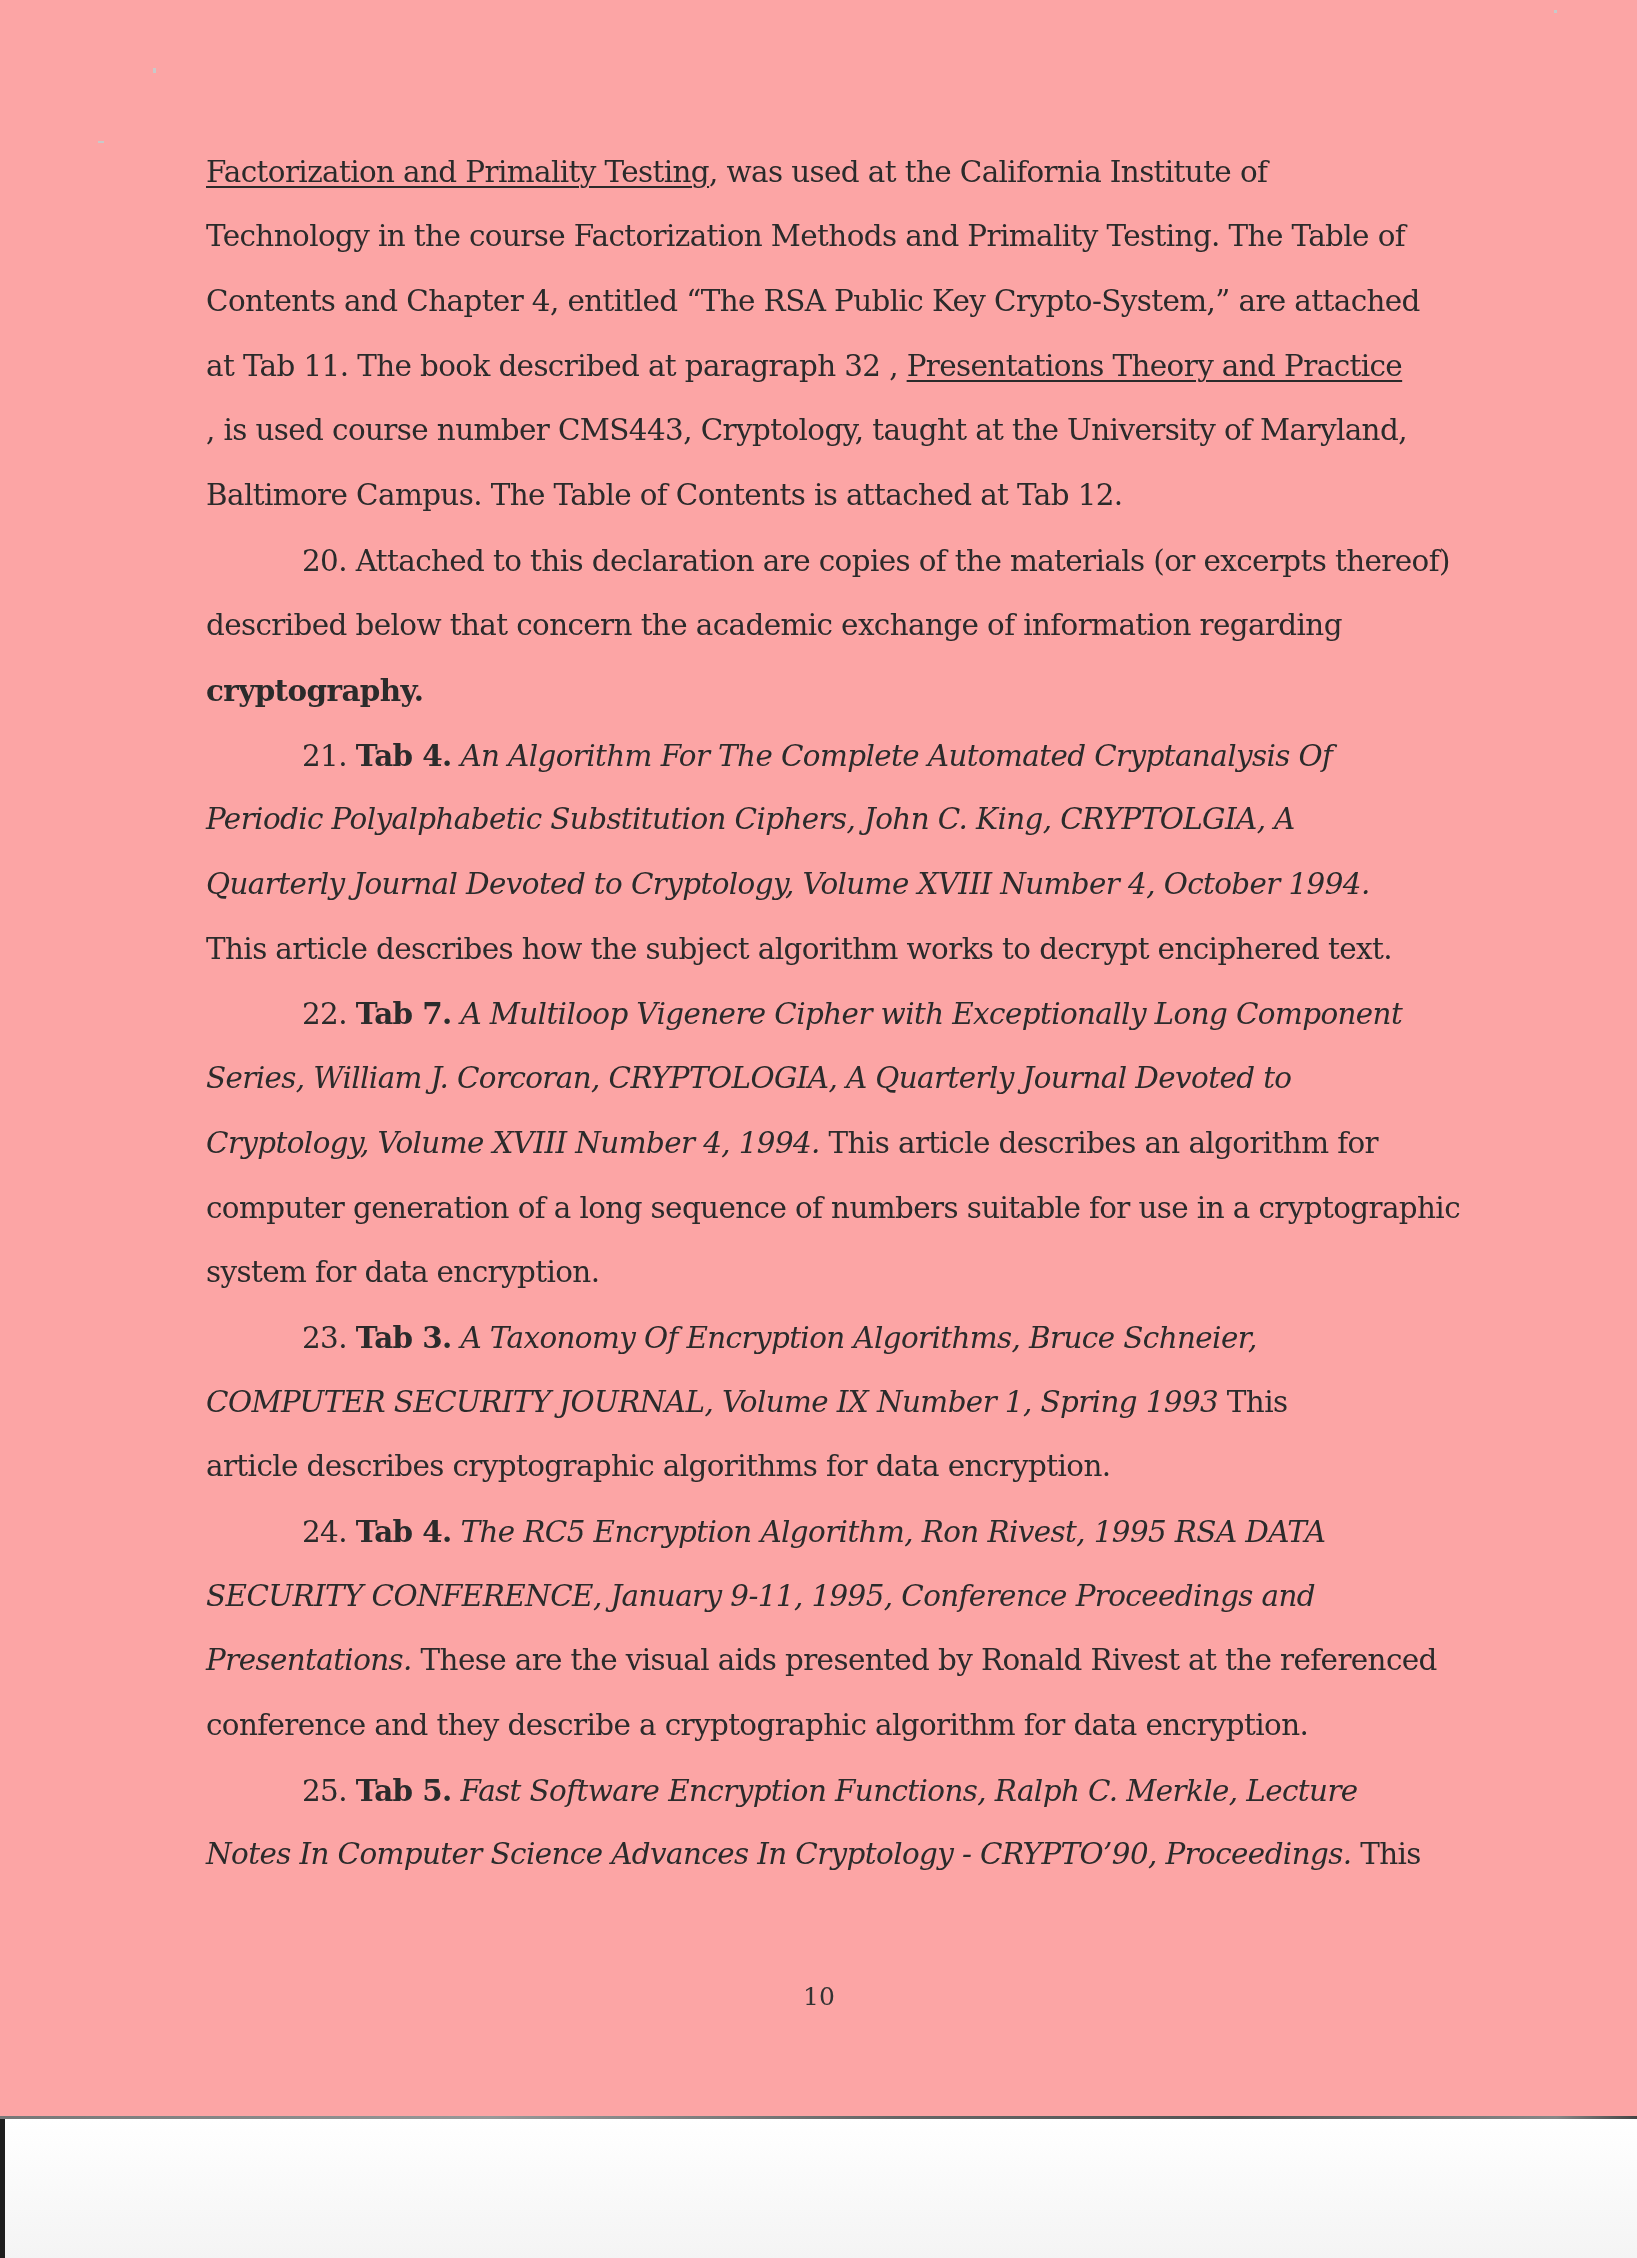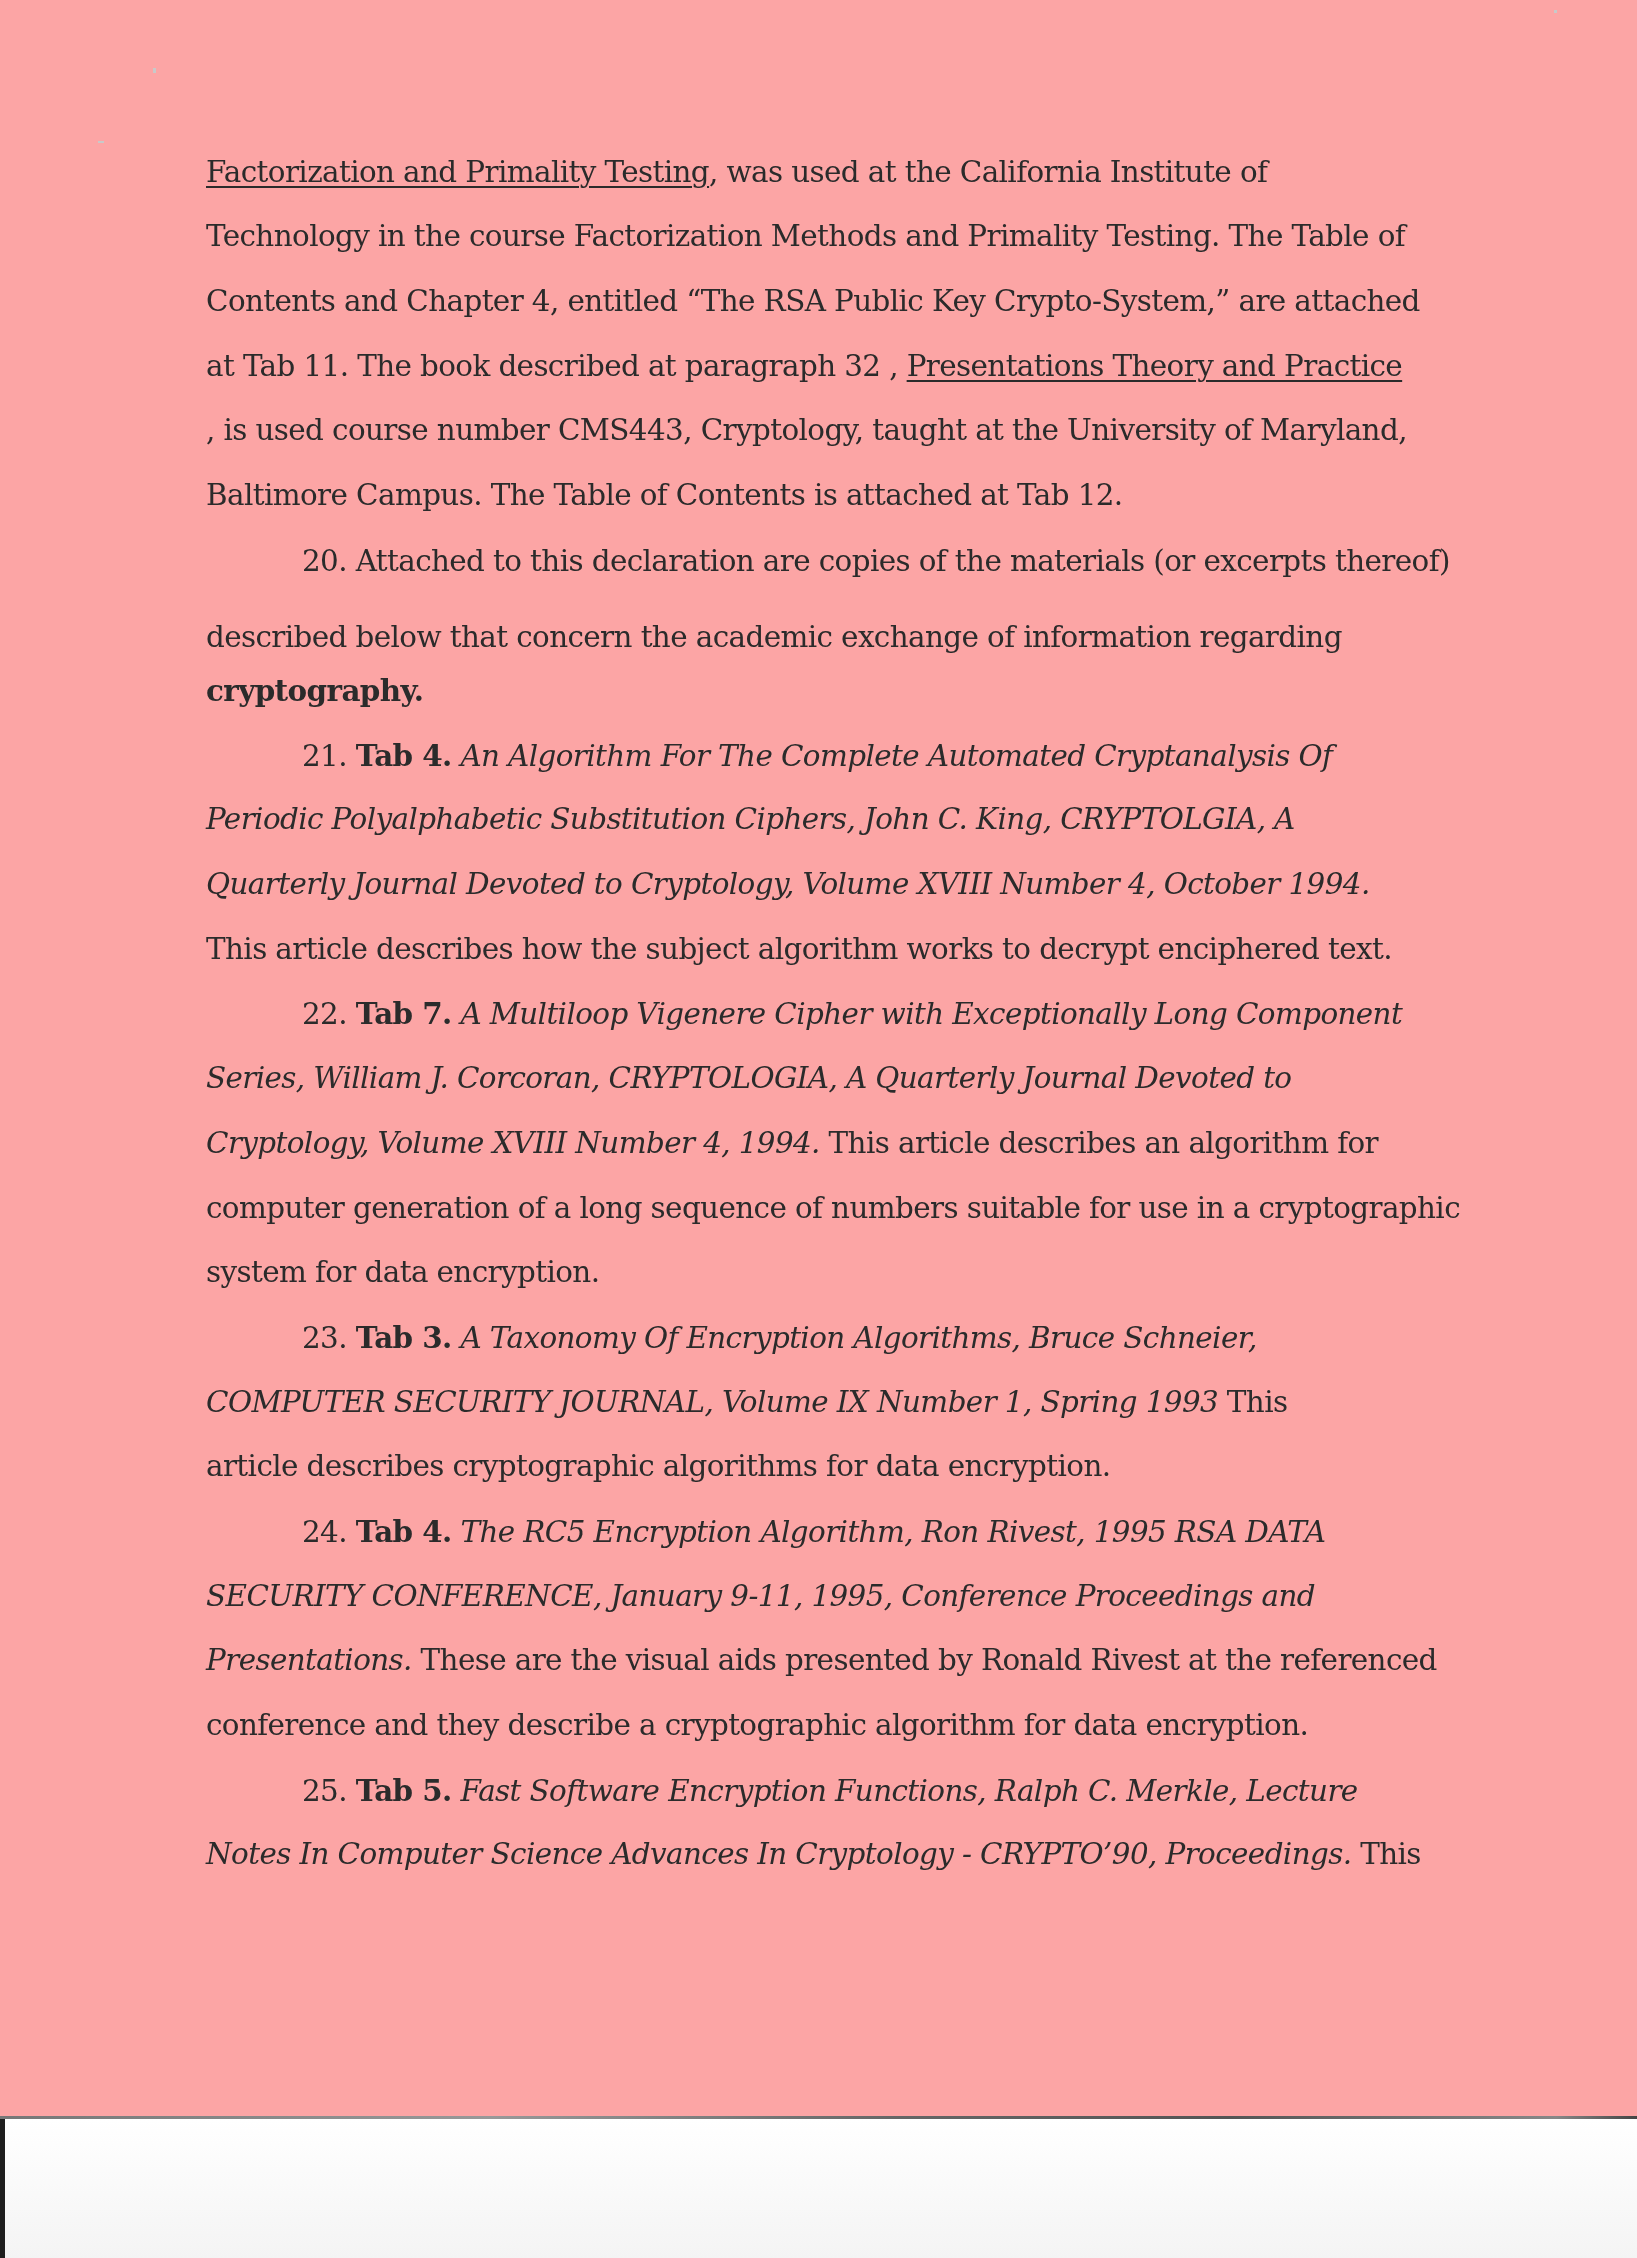--- a/index.html
+++ b/index.html
@@ -65,21 +65,21 @@
     <div class="line" style="top:411px;">
       <span>, is used course number CMS443, Cryptology, taught at the University of Maryland,</span>
     </div>
     <div class="line" style="top:476px;">
       <span>Baltimore Campus.  The Table of Contents is attached at Tab 12.</span>
     </div>
 
     <div class="line indent" style="top:542px;">
       <span>20.  Attached to this declaration are copies of the materials (or excerpts thereof)</span>
     </div>
-    <div class="line" style="top:606px;margin-top:12px;">
+    <div class="line" style="top:606px;">
       <span>described below that concern the academic exchange of information regarding</span>
     </div>
     <div class="line" style="top:671px;font-weight:bold;">
       <span>cryptography.</span>
     </div>
 
     <div class="line indent" style="top:736px;">
       <span>21.  </span><span class="b">Tab 4.</span><span class="i">  An Algorithm For The Complete Automated Cryptanalysis Of</span>
     </div>
     <div class="line" style="top:800px;">
@@ -132,18 +132,19 @@
     </div>
 
     <div class="line indent" style="top:1771px;">
       <span>25.  </span><span class="b">Tab 5.</span><span class="i">  Fast Software Encryption Functions, Ralph C. Merkle, Lecture</span>
     </div>
     <div class="line" style="top:1835px;">
       <span class="i">Notes In Computer Science Advances In Cryptology - CRYPTO’90, Proceedings.</span><span>  This</span>
     </div>
   </div>
 
+  <div class="page-number">10</div>
 </div>
 
 <div class="bottom-edge"></div>
 <div class="bottom-strip"></div>
 <div class="left-edge"></div>
 
 
 </body></html>

